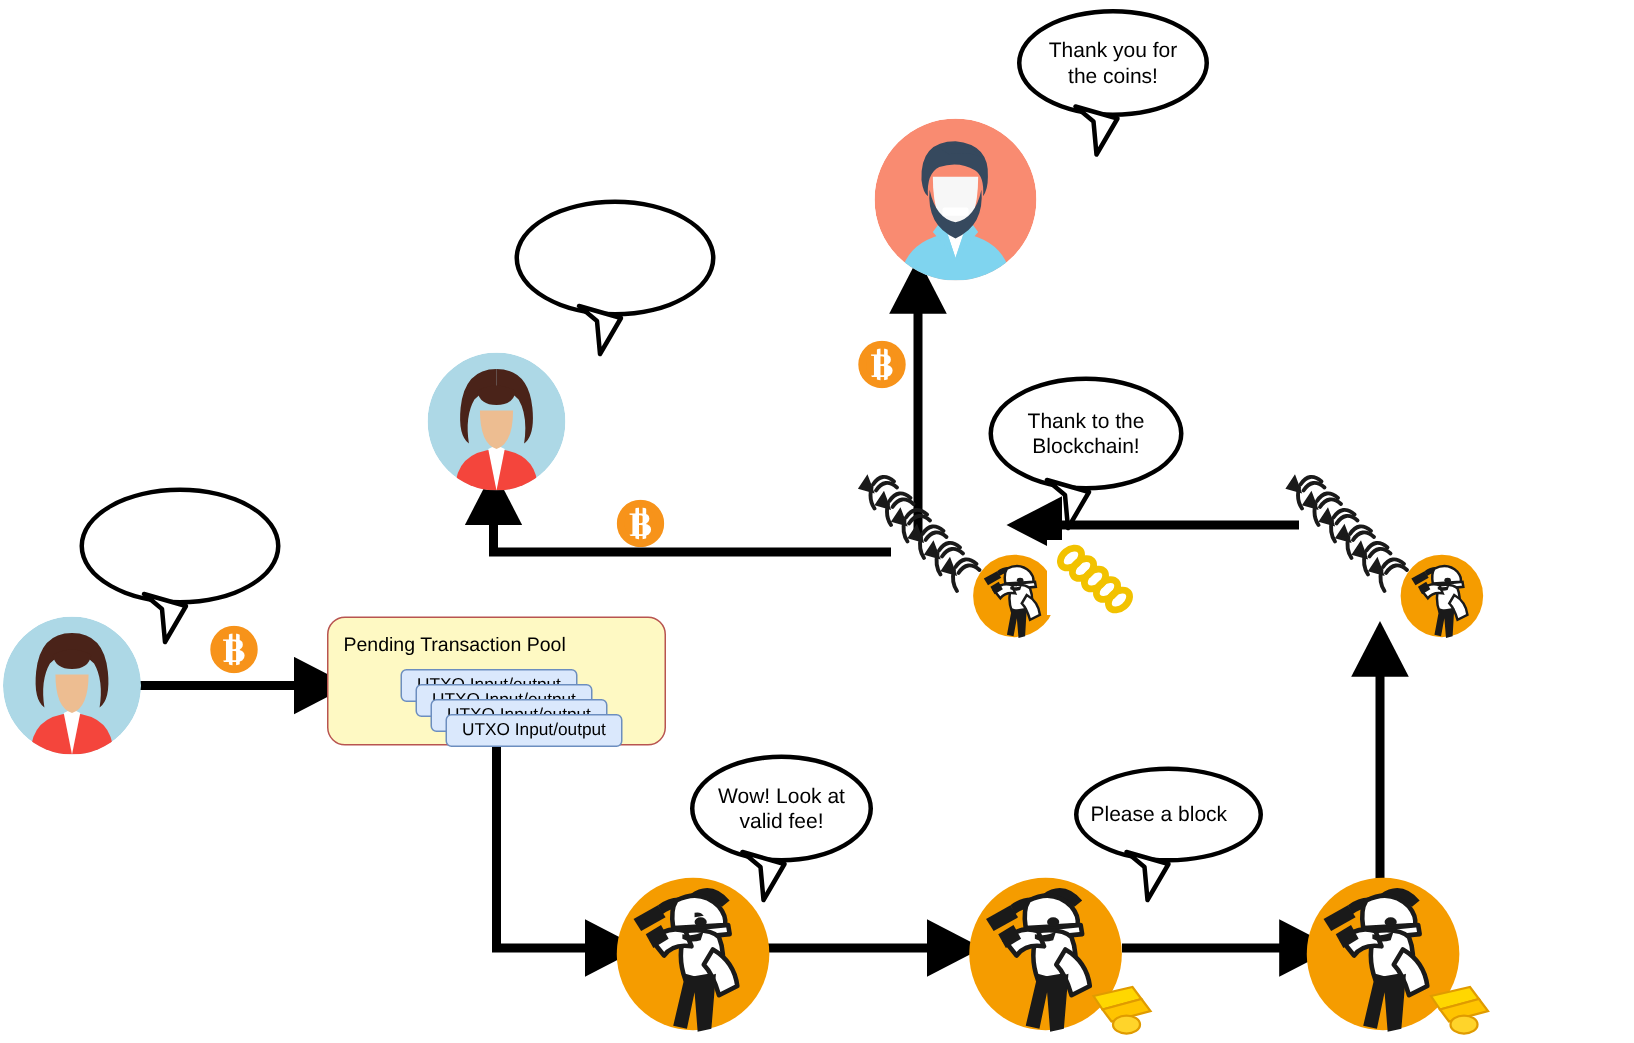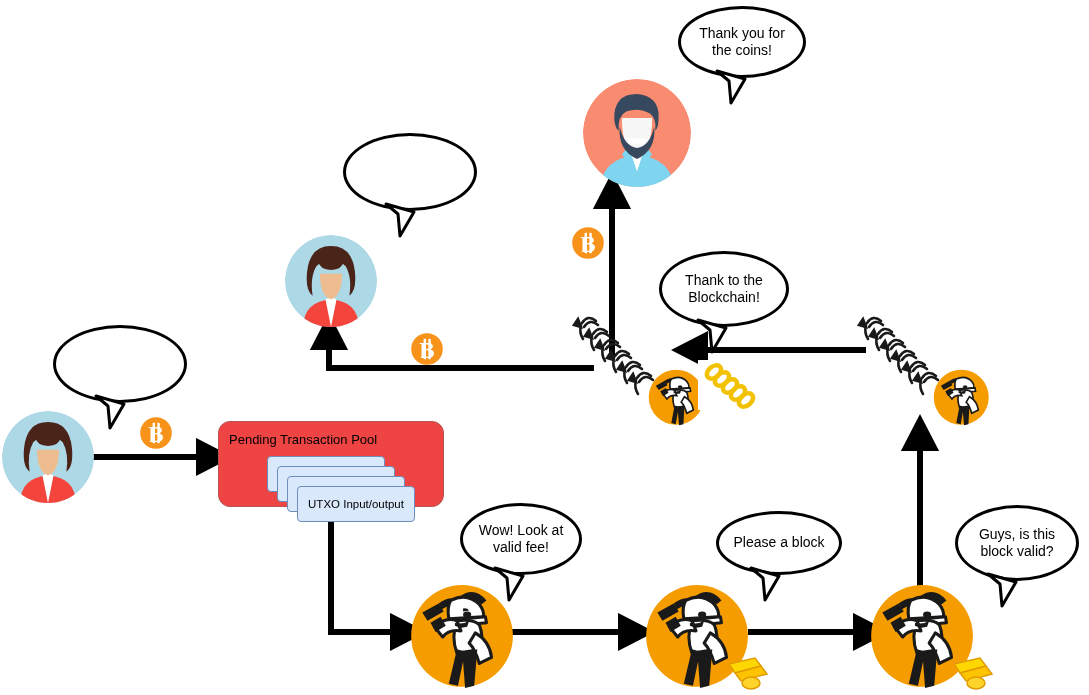--- a/index.html
+++ b/index.html
@@ -13,55 +13,53 @@
   #stage{position:absolute;left:0;top:0;width:1089px;height:695px;}
 
   
   .bubble{
     position:absolute;
     border:3px solid #000;
     background:#fff;
     border-radius:50%/50%;
     display:flex;
     align-items:center;
-    justify-content:center;
     text-align:center;
     color:#000;
     font-size:14px;
     line-height:1.25;
     box-sizing:border-box;
     z-index:30;
   }
   .bubble .btxt{display:block;padding:0 8px;}
   .bubble .tail{
     position:absolute;
     width:30px;height:30px;
     overflow:visible;
     pointer-events:none;
   }
   .bubble .tail svg{display:block;overflow:visible;}
 
   
   #pool{
     position:absolute;
     left:218px;top:411px;width:226px;height:86px;
-    background:#ef4444;
+    background:#fef9c3;
     border:1.5px solid #b85450;
     border-radius:12px;
     box-sizing:border-box;
     z-index:12;
-    margin-top:10px;
   }
   #pool .pool-title{
     position:absolute;left:10px;top:10px;
     font-size:13px;color:#000;
   }
   .utxo{
     position:absolute;
-    width:118px;height:36px;
+    width:118px;height:22px;
     background:#dae8fc;
     border:1px solid #6c8ebf;
     border-radius:4px;
     box-sizing:border-box;
     font-size:11.5px;
     color:#000;
     display:flex;align-items:center;justify-content:center;
     white-space:nowrap;
   }
 
@@ -467,22 +465,14 @@
   <div class="goldbar" style="left:948px;top:650px;width:50px;height:40px;">
     <svg viewBox="0 0 50 40" width="50" height="40">
       <g>
         <path d="M6 14 l26 -6 l6 8 l-26 7 z" fill="#ffd700" stroke="#e09b00" stroke-width="1.5"></path>
         <path d="M12 23 l26 -7 l6 8 l-26 7 z" fill="#ffc400" stroke="#e09b00" stroke-width="1.5"></path>
         <ellipse cx="28" cy="33" rx="9" ry="6" fill="#ffd42a" stroke="#e09b00" stroke-width="1.5"></ellipse>
       </g>
     </svg>
   </div>
 
-  <div class="bubble" style="left:955px;top:505px;width:124px;height:76px;">
-    <span class="btxt">Guys, is this block valid?</span>
-    <span class="tail" style="left:28px;top:64px;">
-      <svg width="40" height="38" viewBox="0 0 40 38">
-          <path d="M2 2 L30 10 L16 34 L14 12 Z" fill="#fff" stroke="#000" stroke-width="3" stroke-linejoin="round"></path>
-        </svg>
-    </span>
-  </div>
 
 </div>
 
 </body></html>

